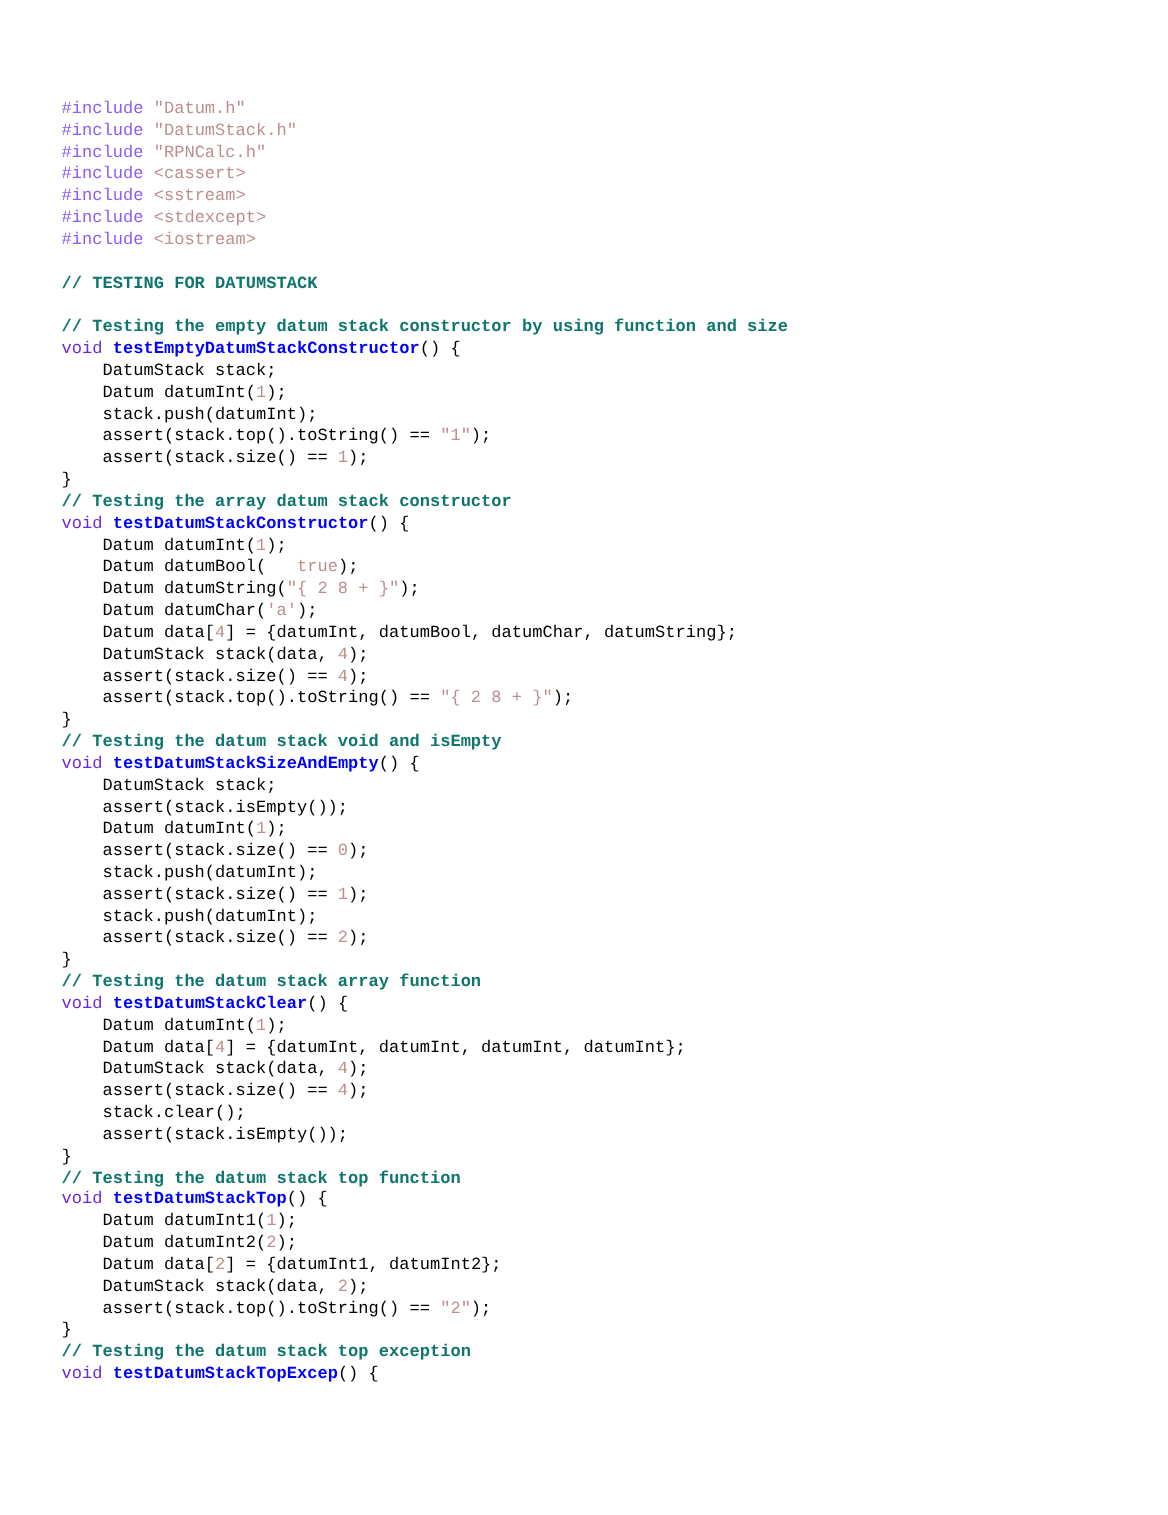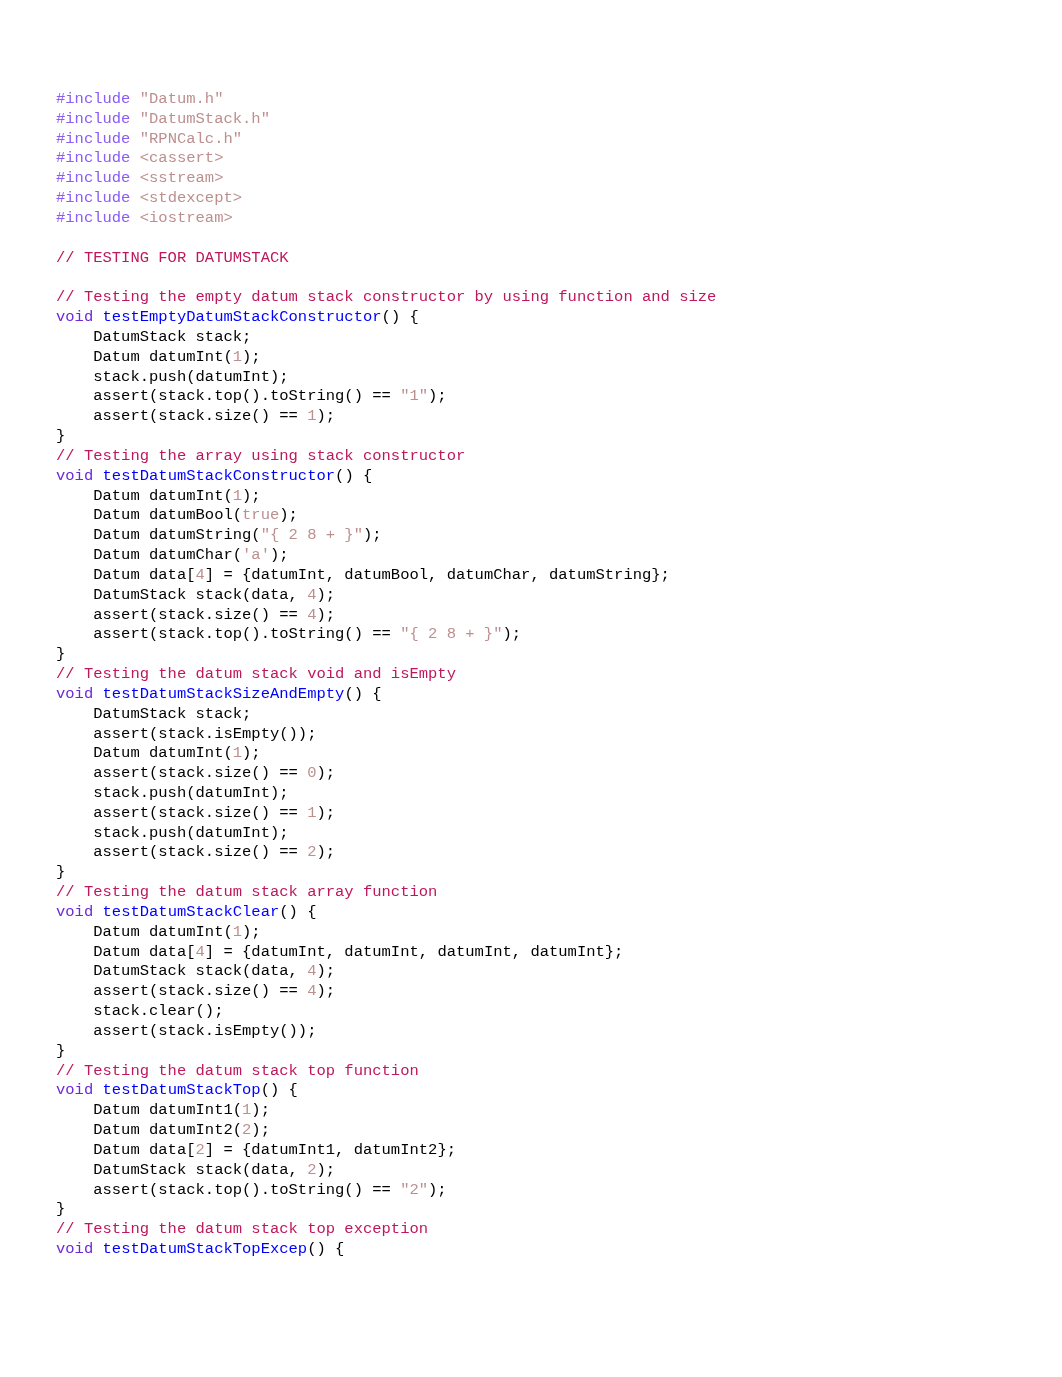--- a/index.html
+++ b/index.html
@@ -14,23 +14,23 @@
     font-family: "Courier New", Courier, monospace;
     font-size: 15.5px;
     line-height: 1.28;
     white-space: pre;
     color: #000000;
   }
   .pp   { color: #8b5cf6; }  
   .str  { color: #bc8f8f; }  
   .typ  { color: #6d28d9; }  
   .num  { color: #bc8f8f; }  
-  .cmt  { color: #be185d; }  
-  .fn   { color: #0000ff; }  
-  .bool { color: #bc8f8f; }  
+  .cmt  { color: #0f766e; font-weight: bold; }  
+  .fn   { color: #0000ff; font-weight: bold; }  
+  .bool { color: #bc8f8f; margin-left: 28px; }  
 </style>
 </head>
 <body>
 
 <pre class="code" id="code-block"><span class="pp">#include</span> <span class="str">"Datum.h"</span>
 <span class="pp">#include</span> <span class="str">"DatumStack.h"</span>
 <span class="pp">#include</span> <span class="str">"RPNCalc.h"</span>
 <span class="pp">#include</span> <span class="str">&lt;cassert&gt;</span>
 <span class="pp">#include</span> <span class="str">&lt;sstream&gt;</span>
 <span class="pp">#include</span> <span class="str">&lt;stdexcept&gt;</span>
@@ -39,21 +39,21 @@
 <span class="cmt">// TESTING FOR DATUMSTACK</span>
 
 <span class="cmt">// Testing the empty datum stack constructor by using function and size</span>
 <span class="typ">void</span> <span class="fn">testEmptyDatumStackConstructor</span>() {
     DatumStack stack;
     Datum datumInt(<span class="num">1</span>);
     stack.push(datumInt);
     assert(stack.top().toString() == <span class="str">"1"</span>);
     assert(stack.size() == <span class="num">1</span>);
 }
-<span class="cmt">// Testing the array using stack constructor</span>
+<span class="cmt">// Testing the array datum stack constructor</span>
 <span class="typ">void</span> <span class="fn">testDatumStackConstructor</span>() {
     Datum datumInt(<span class="num">1</span>);
     Datum datumBool(<span class="bool">true</span>);
     Datum datumString(<span class="str">"{ 2 8 + }"</span>);
     Datum datumChar(<span class="str">'a'</span>);
     Datum data[<span class="num">4</span>] = {datumInt, datumBool, datumChar, datumString};
     DatumStack stack(data, <span class="num">4</span>);
     assert(stack.size() == <span class="num">4</span>);
     assert(stack.top().toString() == <span class="str">"{ 2 8 + }"</span>);
 }

